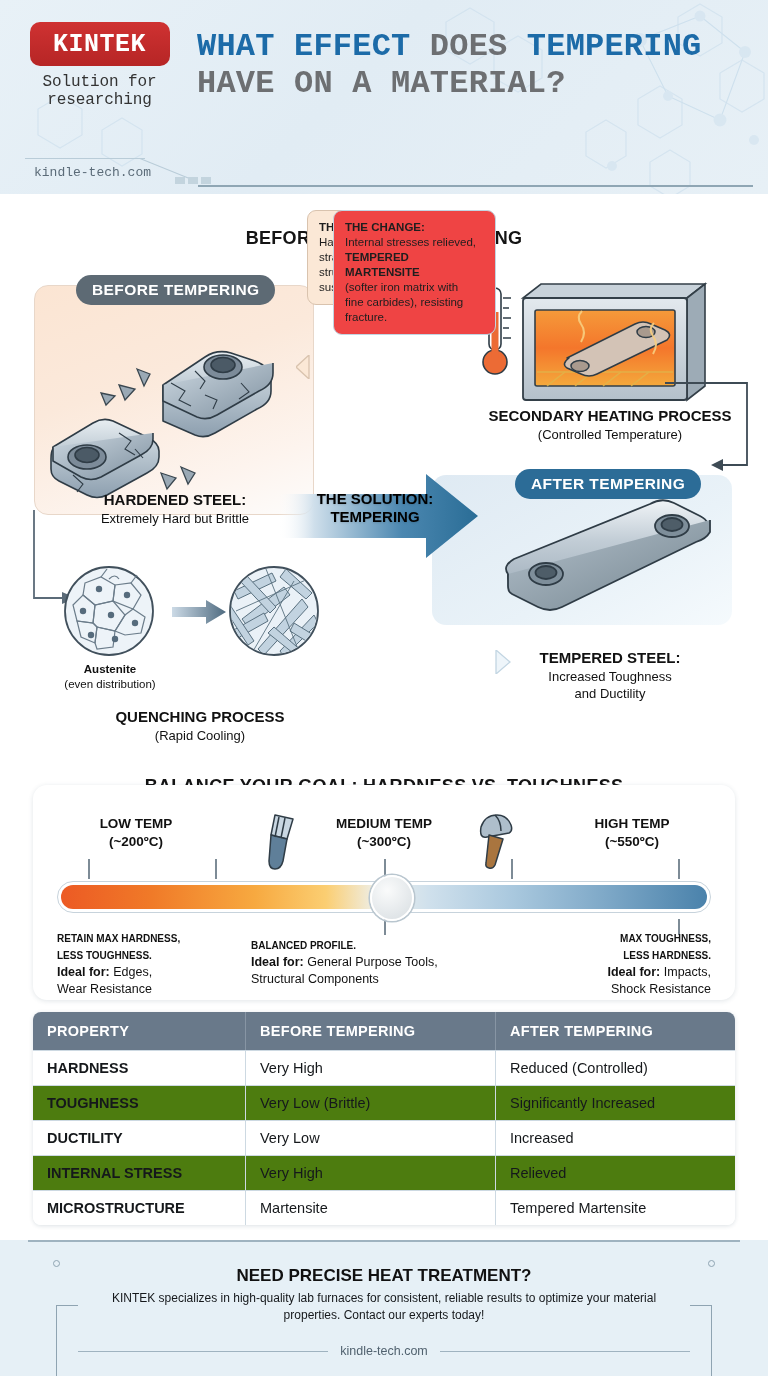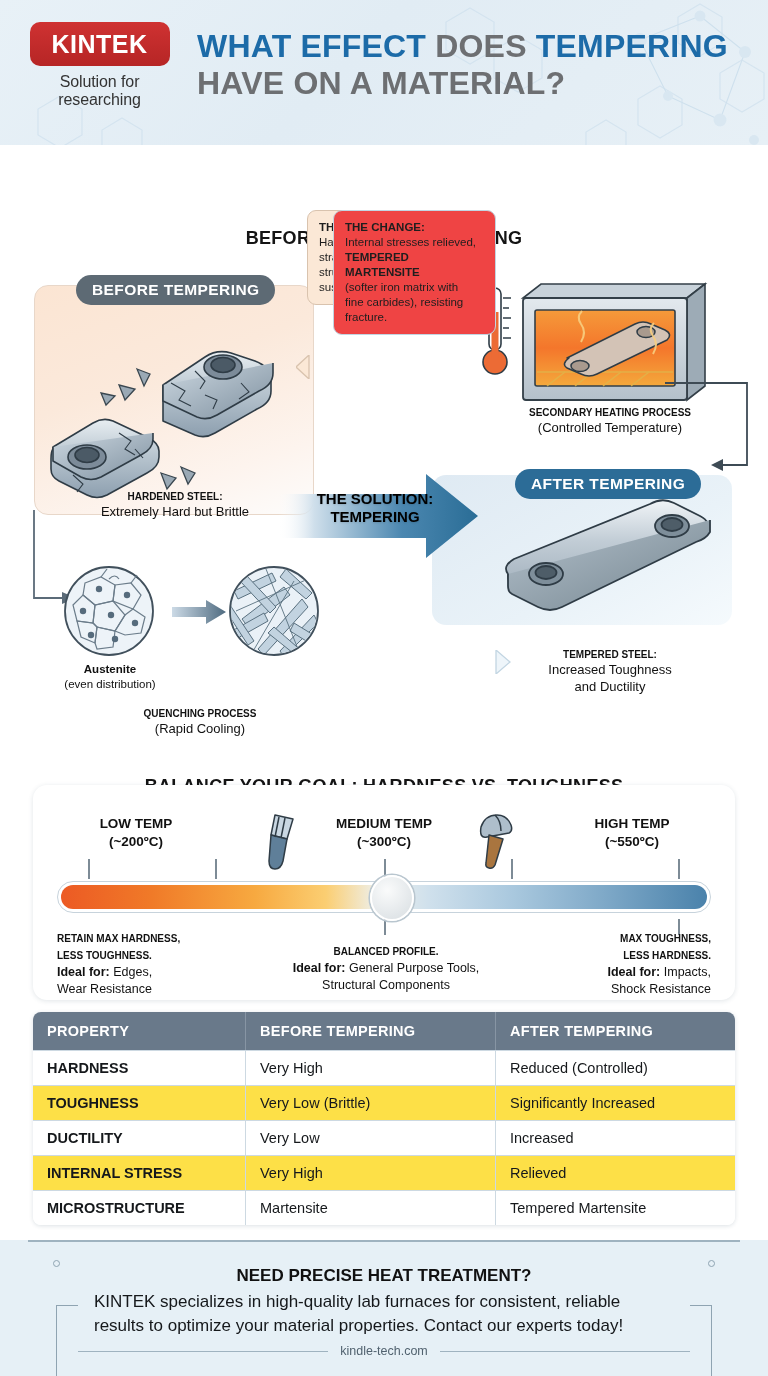--- a/index.html
+++ b/index.html
@@ -7,23 +7,24 @@
   body {
     font-family: "Liberation Sans", sans-serif;
     background:#ffffff;
     position:relative;
     overflow:hidden;
   }
 
   
   .header{
     position:relative;
-    width:768px; height:145px;
+    width:768px; height:194px;
     background:linear-gradient(135deg,#e8f1f7 0%,#e1ecf4 45%,#e7f0f6 100%);
     overflow:hidden;
+    font-family:Liberation Mono, monospace;
   }
   .hex-deco{ position:absolute; inset:0; opacity:.55; }
   .logo-wrap{ position:absolute; left:22px; top:22px; width:155px; text-align:center; }
   .logo-box{
     width:140px; height:44px; margin:0 auto;
     background:linear-gradient(180deg,#cf3232 0%,#b62525 100%);
     border-radius:10px;
     display:flex; align-items:center; justify-content:center;
   }
   .logo-box span{
@@ -88,21 +89,21 @@
   .c-problem{
     left:307px; top:319px - 210px; width:158px;
     background:#fbe8d6; border:1.3px solid #d9c3ae;
   }
   .c-change{
     left:333px; top:607px - 210px; width:163px;
     background:#ef4444; border:1.3px solid #c2d5e2;
   }
 
   .lbl{ position:absolute; text-align:center; font-size:13px; color:#111; line-height:1.32; }
-  .lbl b{ display:block; font-size:10px; font-weight:bold; }
+  .lbl b{ display:block; font-size:15px; font-weight:bold; }
   .lbl-sm{ font-size:11.5px; }
   .lbl-sm b{ font-size:11.5px; }
 
   .solution-arrow{
     position:absolute; left:278px; top:262px; width:200px; height:88px;
   }
   .solution-arrow .txt{
     position:absolute; left:32px; top:18px; width:130px; text-align:center;
     color:#000000; font-size:15px; font-weight:bold; line-height:1.22;
     text-shadow:0 1px 2px rgba(0,0,0,.12);
@@ -147,35 +148,35 @@
     padding:11px 14px; border-right:1px solid #8795a4;
   }
   .tbl th:last-child{ border-right:none; }
   .tbl td{
     font-size:14.5px; color:#15181b; padding:9px 14px;
     border-right:1px solid #cdd9e2; border-top:1px solid #cdd9e2;
     background:#fff;
   }
   .tbl td:last-child{ border-right:none; }
   .tbl td.prop{ font-weight:bold; }
-  .tbl tr.alt td{ background:#fde047; }
+  .tbl tr.alt td{ background:#4d7c0f; }
   .tbl col.c1{ width:213px; } .tbl col.c2{ width:250px; } .tbl col.c3{ width:239px; }
 
   
   .footer{
     position:absolute; left:0; top:1240px; width:768px; height:136px;
     background:#e6f0f6;
   }
   .f-rule{ position:absolute; left:28px; top:0px; width:712px; height:1.5px; background:#9fb3c0; }
   .brk{ position:absolute; border:1.3px solid #8fa4b2; }
   .brk-l{ left:56px; top:65px; width:22px; height:185px; border-right:none; }
   .brk-r{ right:56px; top:65px; width:22px; height:185px; border-left:none; }
   .dot{ position:absolute; width:7px;height:7px;border-radius:50%;border:1.3px solid #8fa4b2;background:#e6f0f6; }
   .f-h{ position:absolute; top:26px; width:768px; text-align:center; font-size:17px; font-weight:bold; color:#111; }
-  .f-p{ position:absolute; top:50px; left:94px; width:580px; font-size:17px; color:#15181b; line-height:1.42; }
+  .f-p{ position:absolute; top:50px; left:94px; width:580px; text-align:center; font-size:12px; color:#15181b; line-height:1.42; }
   .f-site{ position:absolute; top:104px; width:768px; text-align:center; font-size:12.5px; color:#51626f; }
   .f-sl{ position:absolute; top:111px; height:1px; background:#9fb3c0; }
 </style>
 </head>
 <body>
 
 <div class="header">
   <svg class="hex-deco" viewBox="0 0 768 196">
     <g fill="none" stroke="#c8dceb" stroke-width="1.3">
       <path d="M470 8 l24 14 v28 l-24 14 -24-14 v-28 z"></path>
@@ -534,21 +535,21 @@
   </div>
   <div class="knob"></div>
 
   <div class="sl-b" style="left:24px; top:145px; width:215px;">
     <span class="hd">RETAIN MAX HARDNESS,</span><br>
     <span class="hd">LESS TOUGHNESS.</span><br>
     <span class="id">Ideal for:</span><span> Edges,</span><br>
     <span>Wear Resistance</span>
   </div>
 
-  <div class="sl-b" style="left:218px; top:158px; width:270px; text-align:center;">
+  <div class="sl-b" style="left:218px; top:152px; width:270px; ">
     <span class="hd">BALANCED PROFILE.</span><br>
     <span class="id">Ideal for:</span><span> General Purpose Tools,</span><br>
     <span>Structural Components</span>
   </div>
 
   <div class="sl-b" style="right:24px; top:145px; width:215px; text-align:right;">
     <span class="hd">MAX TOUGHNESS,</span><br>
     <span class="hd">LESS HARDNESS.</span><br>
     <span class="id">Ideal for:</span><span> Impacts,</span><br>
     <span>Shock Resistance</span>

